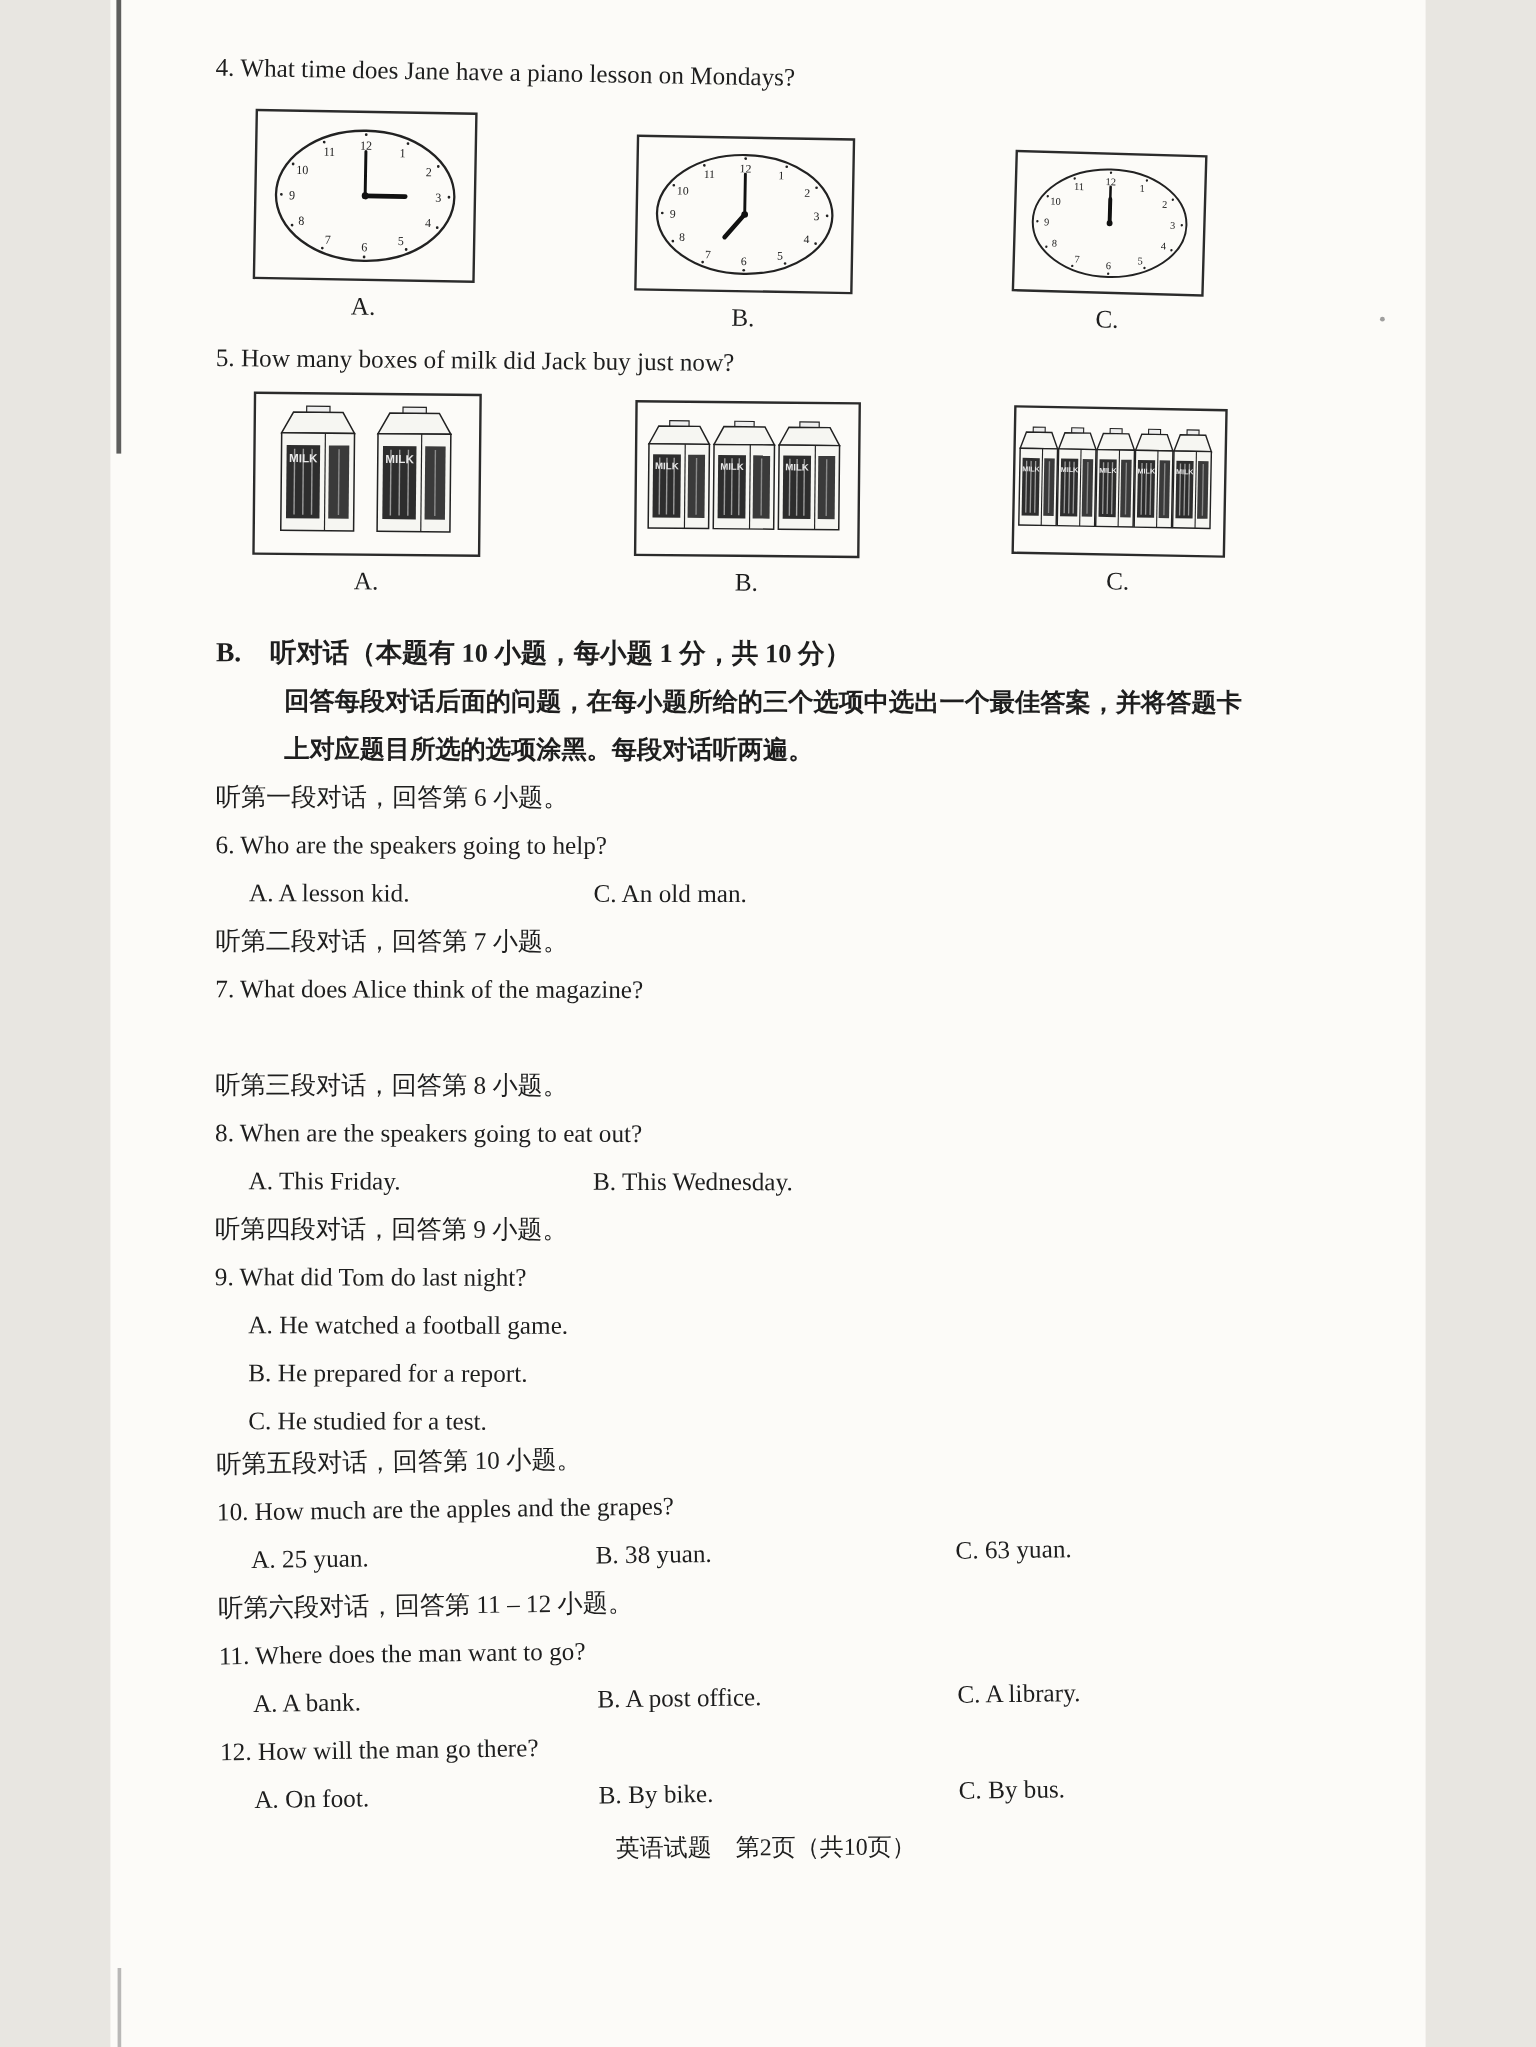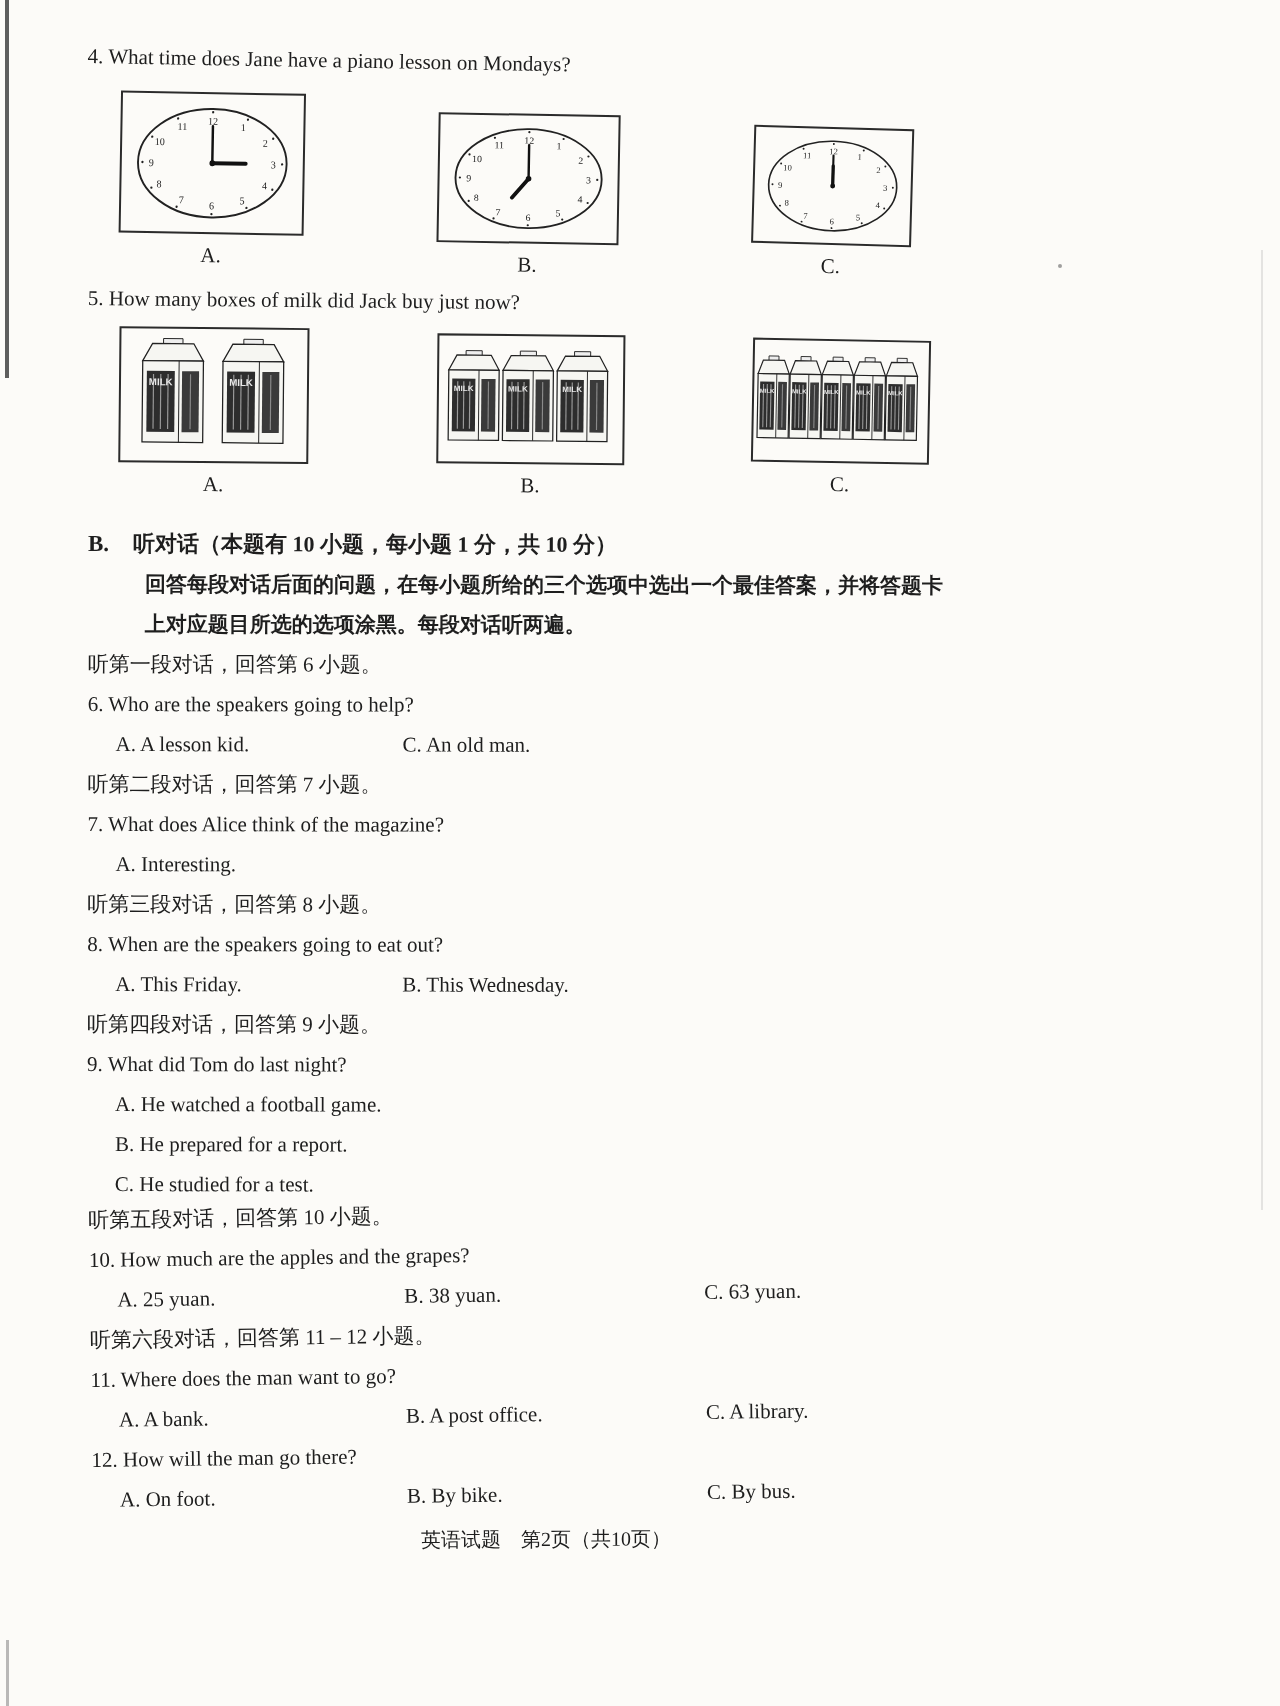--- a/index.html
+++ b/index.html
@@ -1,17 +1,17 @@
 <!DOCTYPE html>
 <html><head>
 <meta charset="utf-8">
 <style>
   html,body{margin:0;padding:0;background:#e8e6e1;}
   .page{
-    position:relative;width:1280px;height:1706px;margin:0 auto;
+    position:relative;width:1096px;height:1706px;margin:0 auto;
     background:#fcfbf8;overflow:hidden;
     font-family:"Liberation Serif","DejaVu Serif",serif;color:#1e1e1e;
   }
   .artifact{position:absolute;pointer-events:none;}
   .artifact-left{left:5px;top:0;width:4px;height:378px;background:#2a2a2a;opacity:.75;}
   .artifact-left2{left:6px;top:1640px;width:3px;height:66px;background:#555;opacity:.4;}
   .artifact-right{left:1261px;top:250px;width:2px;height:960px;background:#9a9a9a;opacity:.25;}
   .dot-1{left:1058px;top:264px;width:4px;height:4px;border-radius:50%;background:#777;opacity:.7;}
 
   .sec{position:absolute;left:88px;width:1108px;}
@@ -319,21 +319,20 @@
     <div class="line">听第一段对话，回答第 6 小题。</div>
     <div class="line">6. Who are the speakers going to help?</div>
     <div class="opt-row">
       <div>A. A lesson kid.</div>
       <div>C. An old man.</div>
     </div>
 
     <div class="line">听第二段对话，回答第 7 小题。</div>
     <div class="line">7. What does Alice think of the magazine?</div>
     <div class="opt-row">
-      <div>A. Interesting.</div>
     </div>
 
     <div class="line">听第三段对话，回答第 8 小题。</div>
     <div class="line">8. When are the speakers going to eat out?</div>
     <div class="opt-row">
       <div>A. This Friday.</div>
       <div>B. This Wednesday.</div>
     </div>
 
     <div class="line">听第四段对话，回答第 9 小题。</div>

